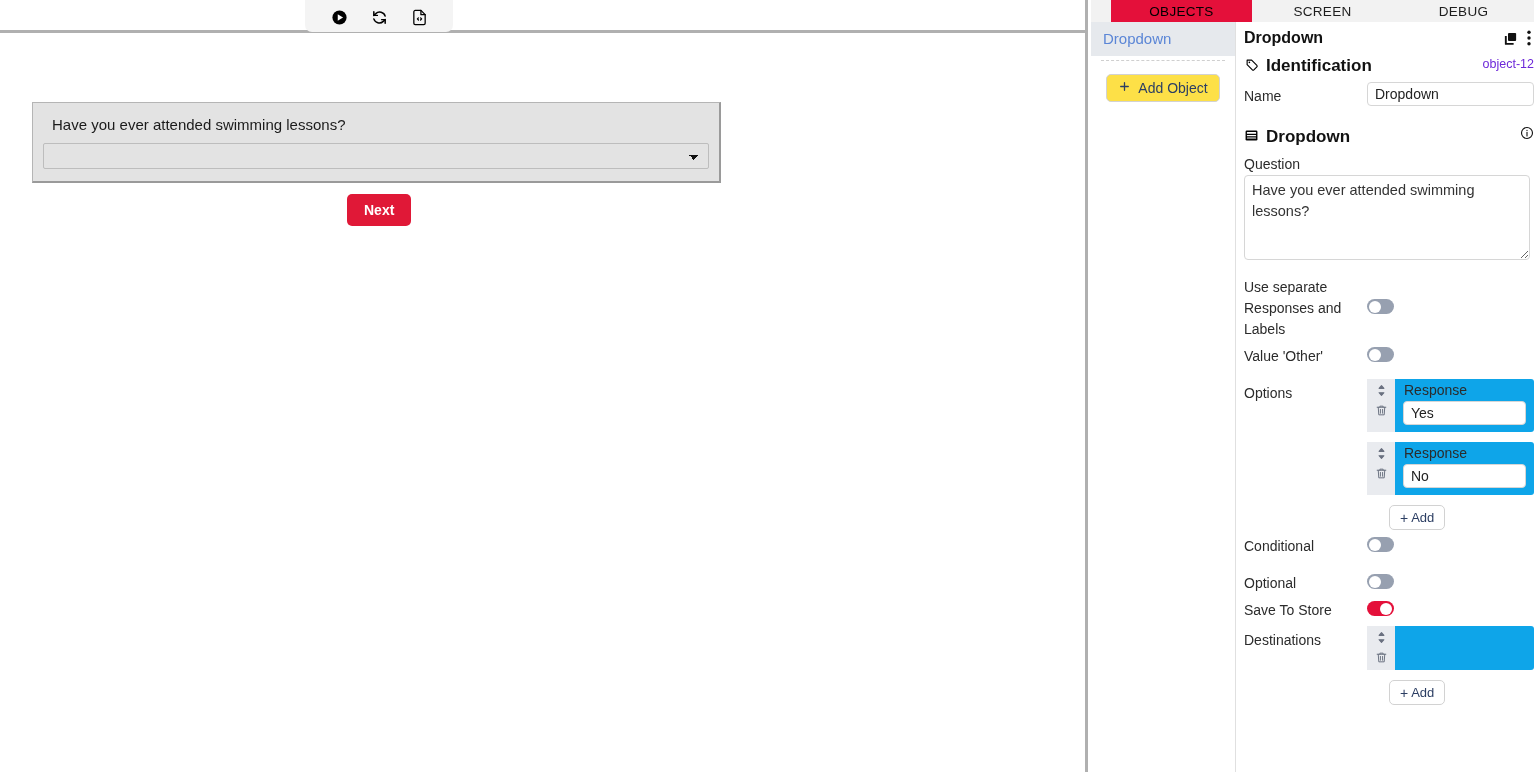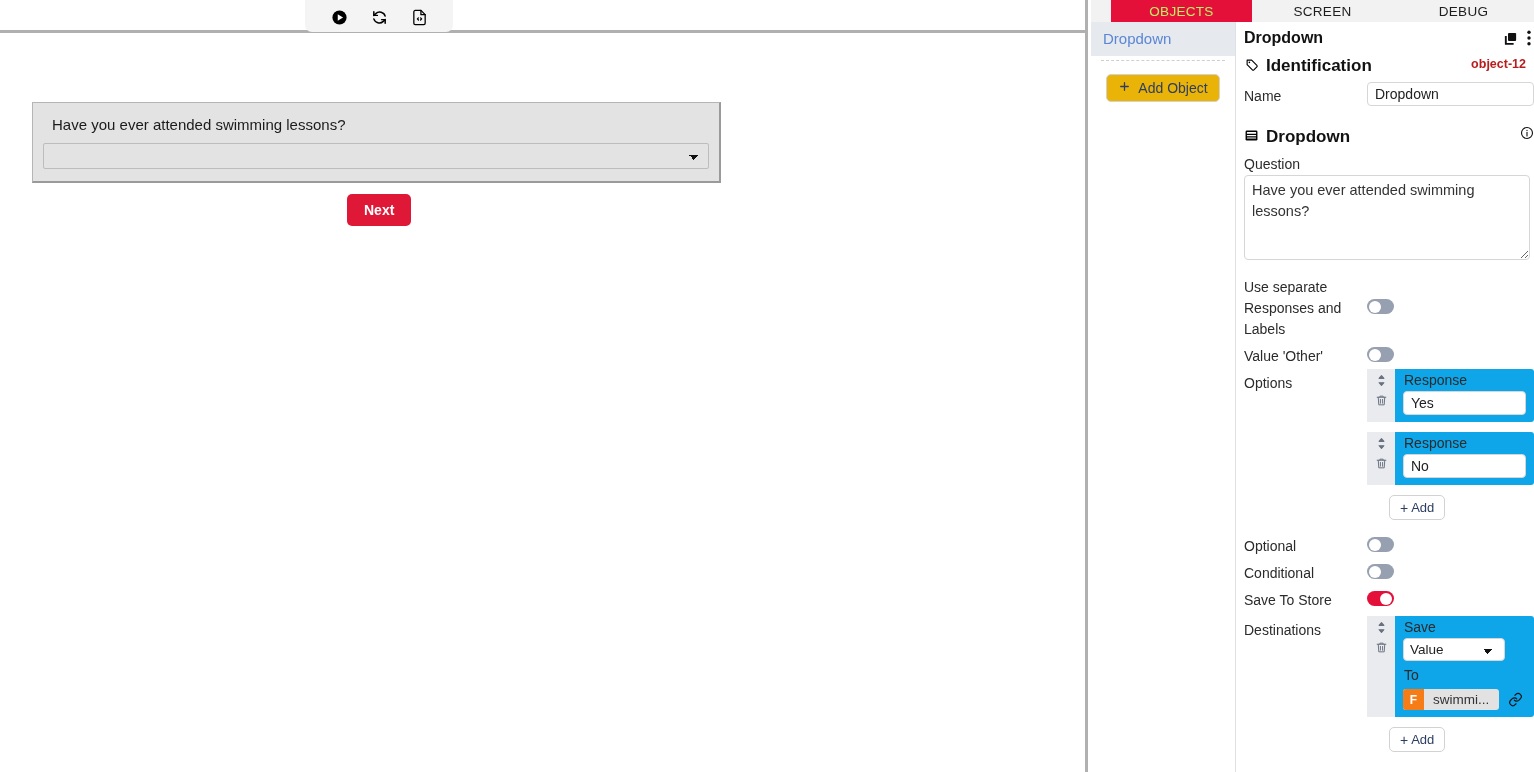--- a/index.html
+++ b/index.html
@@ -115,21 +115,21 @@
   #tabbar .tab {
     flex: 1;
     display: flex; align-items: center; justify-content: center;
     color: #1d1d1d;
     cursor: pointer;
     height: 22px;
     font-family: "Liberation Sans", sans-serif;
   }
   #tabbar .tab.active {
     background: #e4103a;
-    color: #bef264;
+    color: #000000;
     margin-left: 20px;
   }
 
   #editor-body {
     display: flex;
     height: 750px;
   }
 
   
   #object-list {
@@ -146,21 +146,21 @@
     background: #e6e9ed;
     cursor: pointer;
   }
   #object-list-divider {
     border-top: 1px dashed #cfcfcf;
     margin: 4px 10px 0 10px;
   }
   #add-object-button {
     margin: 13px auto 0 auto;
     display: flex; align-items: center; gap: 7px;
-    background: #eab308;
+    background: #fde047;
     border: 1px solid #d2d2d2;
     border-radius: 5px;
     padding: 5px 11px;
     font-size: 14px;
     color: #2c3e63;
     cursor: pointer;
     width: fit-content;
     font-family: "Liberation Sans", sans-serif;
   }
 
@@ -186,22 +186,22 @@
   .section-head {
     display: flex; align-items: center;
     gap: 7px;
     padding: 2px 0 6px 0;
     position: relative;
   }
   .section-head .sect-label {
     font-size: 17px; font-weight: bold; color: #121212;
   }
   .section-head .sect-id {
-    position: absolute; right: 8px; top: 3px;
-    font-size: 12.5px; font-weight: bold; color: #b91c1c;
+    position: absolute; right: 0; top: 3px;
+    font-size: 12.5px; font-weight: normal; color: #6d28d9;
     white-space: nowrap;
   }
   .section-head .sect-info {
     position: absolute; right: 0; top: 1px;
     color: #111; display: flex; cursor: pointer;
   }
 
   .field-row {
     display: flex;
     align-items: flex-start;
@@ -485,21 +485,21 @@
 
         <div class="field-row">
           <div class="field-label">Value 'Other'</div>
           <div class="field-ctl">
             <div class="toggle">
               <div class="knob"></div>
             </div>
           </div>
         </div>
 
-        <div class="field-row" style="margin-top:2px;">
+        <div class="field-row" style="margin-top:12px;">
           <div class="field-label">Options</div>
           <div class="field-ctl">
 
             <div class="opt-card">
               <div class="opt-gutter">
                 <span class="g-ic">
                   <svg width="13" height="13" viewBox="0 0 24 24" fill="none" stroke="currentColor" stroke-width="2" stroke-linecap="round" stroke-linejoin="round">
                     <path d="M12 3 7.5 8h9z" fill="currentColor"></path>
                       <path d="M12 21l-4.5-5h9z" fill="currentColor"></path>
                   </svg>
@@ -542,31 +542,31 @@
               </div>
             </div>
 
             <div class="add-btn" style="margin-left:22px;">
               <span class="plus">+</span>
               <span>Add</span>
             </div>
           </div>
         </div>
 
+        <div class="field-row">
+          <div class="field-label">Conditional</div>
+          <div class="field-ctl">
+            <div class="toggle">
+              <div class="knob"></div>
+            </div>
+          </div>
+        </div>
+
         <div class="field-row" style="margin-top:12px;">
           <div class="field-label">Optional</div>
-          <div class="field-ctl">
-            <div class="toggle">
-              <div class="knob"></div>
-            </div>
-          </div>
-        </div>
-
-        <div class="field-row">
-          <div class="field-label">Conditional</div>
           <div class="field-ctl">
             <div class="toggle">
               <div class="knob"></div>
             </div>
           </div>
         </div>
 
         <div class="field-row">
           <div class="field-label">Save To Store</div>
           <div class="field-ctl">
@@ -590,39 +590,20 @@
                 </span>
                 <span class="g-ic">
                   <svg width="13" height="13" viewBox="0 0 24 24" fill="none" stroke="currentColor" stroke-width="1.8" stroke-linecap="round" stroke-linejoin="round">
                     <path d="M4 6h16"></path>
                       <path d="M9 6V4h6v2"></path>
                       <path d="M6 6l1 14h10l1-14"></path>
                       <path d="M10 10v7M14 10v7"></path>
                   </svg>
                 </span>
               </div>
-              <div class="opt-body">
-                <div class="opt-cap">Save</div>
-                <select class="mini-select">
-                  <option>Value</option>
-                </select>
-                <div class="opt-cap" style="margin-top:5px;">To</div>
-                <div class="chip-row">
-                  <div class="field-chip">
-                    <span class="badge">F</span>
-                    <span class="chip-text">swimmi...</span>
-                  </div>
-                  <span class="link-ic">
-                    <svg width="15" height="15" viewBox="0 0 24 24" fill="none" stroke="currentColor" stroke-width="1.8" stroke-linecap="round">
-                      <path d="M10 13a5 5 0 0 0 7.1.4l2.6-2.6a5 5 0 0 0-7.1-7.1l-1.5 1.5"></path>
-                      <path d="M14 11a5 5 0 0 0-7.1-.4l-2.6 2.6a5 5 0 0 0 7.1 7.1l1.5-1.5"></path>
-                    </svg>
-                  </span>
-                </div>
-              </div>
             </div>
 
             <div class="add-btn" style="margin-left:22px;">
               <span class="plus">+</span>
               <span>Add</span>
             </div>
           </div>
         </div>
 
       </div>

